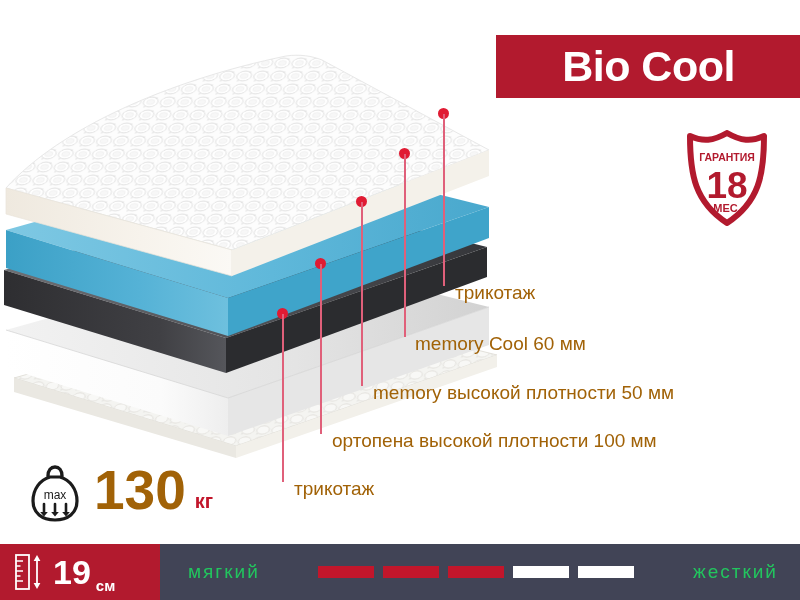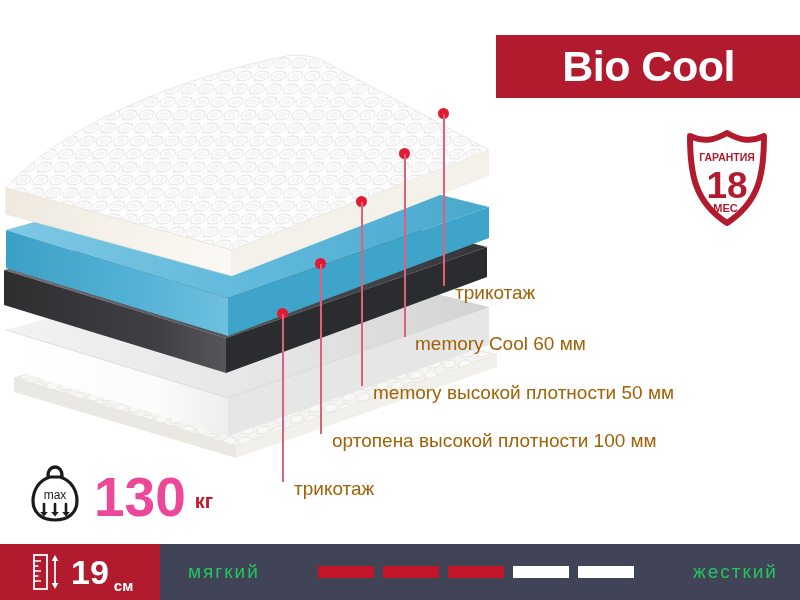--- a/index.html
+++ b/index.html
@@ -20,30 +20,30 @@
   #mattress{position:absolute;left:0px;top:18px;width:500px;height:440px;}
 
   
   .callout-line{position:absolute;width:2px;background:#E0607A;}
   .callout-dot{position:absolute;width:11px;height:11px;border-radius:50%;
     background:#E01B33;}
   .callout-label{position:absolute;color:#a16207;font-size:19px;white-space:nowrap;
     font-family:"Liberation Sans",sans-serif;}
 
   
-  #weight-block{position:absolute;left:28px;top:463px;display:flex;align-items:flex-end;}
+  #weight-block{position:absolute;left:28px;top:463px;display:flex;align-items:flex-start;}
   #kettlebell{width:54px;height:62px;}
   #weight-value{color:#C2162B;font-size:55px;font-weight:bold;margin-left:12px;line-height:1;}
   #weight-unit{color:#C2162B;font-size:20px;font-weight:bold;margin-left:9px;
     align-self:flex-end;margin-bottom:12px;}
 
   
   #bottom-bar{position:absolute;left:0;bottom:0;width:800px;height:56px;display:flex;}
   #height-block{width:160px;background:#B21A2E;display:flex;align-items:center;
-    padding-left:32px;box-sizing:border-box;}
+    padding-left:14px;box-sizing:border-box;}
   #ruler-icon{width:30px;height:38px;}
   #height-value{color:#fff;font-size:34px;font-weight:bold;margin-left:9px;line-height:1;}
   #height-unit{color:#fff;font-size:15px;font-weight:bold;margin-left:5px;
     align-self:flex-end;margin-bottom:6px;margin-top:45px;}
   #firmness-block{flex:1;background:#414456;display:flex;align-items:center;
     justify-content:space-between;padding:0 22px 0 28px;box-sizing:border-box;}
   .firm-word{color:#22c55e;font-size:19px;letter-spacing:2px;}
   #firm-scale{display:flex;gap:9px;}
   .seg{width:56px;height:12px;}
   .seg.on{background:#C2162B;}
@@ -184,21 +184,21 @@
         <line x1="16" y1="41" x2="16" y2="50"></line>
         <line x1="27" y1="41" x2="27" y2="50"></line>
         <line x1="38" y1="41" x2="38" y2="50"></line>
       </g>
       <g fill="#1b1b1b">
         <polygon points="12.2,49 19.8,49 16,53.6"></polygon>
         <polygon points="23.2,49 30.8,49 27,53.6"></polygon>
         <polygon points="34.2,49 41.8,49 38,53.6"></polygon>
       </g>
     </svg>
-    <span id="weight-value" style="color: #ec4899;">130</span>
+    <span id="weight-value" style="color: #a16207;">130</span>
     <span id="weight-unit" style="color: rgb(194, 22, 43);">кг</span>
   </div>
 
   <div id="bottom-bar">
 
     <div id="height-block" style="background: rgb(178, 26, 46);">
       <svg id="ruler-icon" viewBox="0 0 30 38">
         <rect x="2" y="2" width="13" height="34" fill="none" stroke="#fff" stroke-width="1.8"></rect>
         <g stroke="#fff" stroke-width="1.5">
           <line x1="2" y1="8" x2="9" y2="8"></line>

